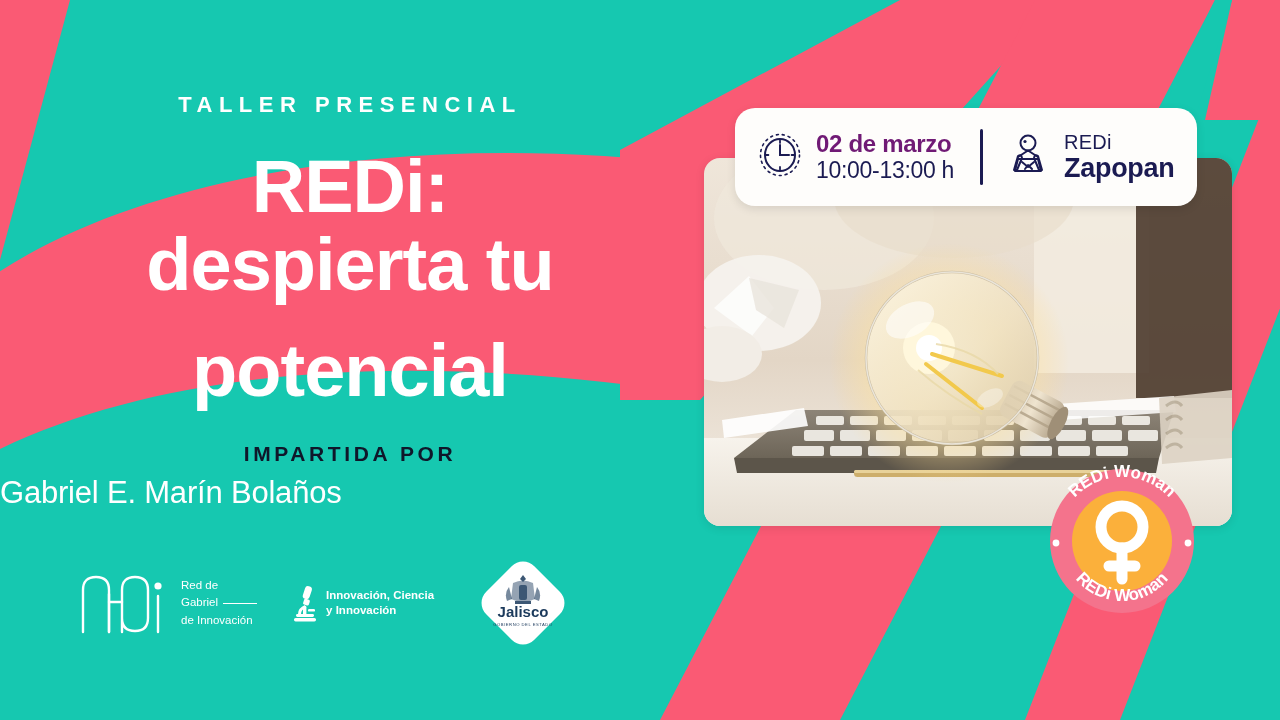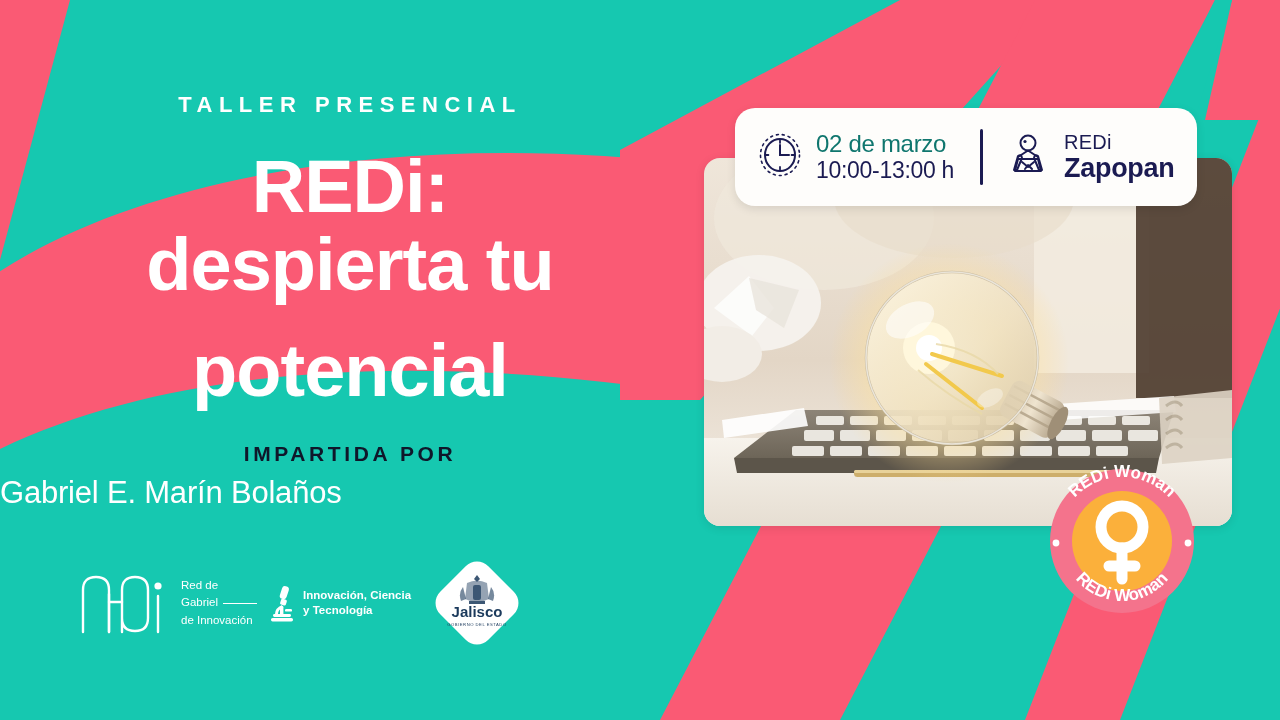--- a/index.html
+++ b/index.html
@@ -57,21 +57,21 @@
     color:#ffffff;
     font-size:31px;
     font-weight:normal;
     letter-spacing:-0.2px;
   }
 
   
   .logos {
     position:absolute; left:78px; top:548px;
     width:560px; height:110px;
-    display:flex; align-items:center; gap:8px;
+    display:flex; align-items:center; gap:31px;
     z-index:4;
   }
   .logo-redi { display:flex; align-items:center; gap:11px; }
   .logo-redi .mark { width:92px; height:62px; }
   .logo-redi .tag {
     color:#ffffff; font-size:11.5px; line-height:1.48; font-weight:normal;
     white-space:nowrap;
   }
   .logo-redi .tag .rule {
     display:inline-block; width:34px; height:1px; background:#ffffff;
@@ -108,21 +108,21 @@
     background:#fefdfb;
     border-radius:20px;
     z-index:5;
     display:flex; align-items:center;
     padding:0 22px;
     box-shadow:0 3px 10px rgba(0,0,0,.10);
   }
   .badge .grp { display:flex; align-items:center; gap:13px; }
   .badge .icon { flex:0 0 auto; }
   .badge .lines { line-height:1.12; }
-  .badge .l-top   { color:#0f766e; font-size:24px; font-weight:normal; letter-spacing:-0.3px; white-space:nowrap; }
+  .badge .l-top   { color:#701a75; font-size:24px; font-weight:bold; letter-spacing:-0.3px; white-space:nowrap; }
   .badge .l-bot   { color:#1b1b52; font-size:23px; font-weight:normal; letter-spacing:-0.3px; white-space:nowrap; }
   .badge .l-small { color:#1b1b52; font-size:20px; font-weight:normal; letter-spacing:.2px; }
   .badge .l-big   { color:#1b1b52; font-size:27px; font-weight:bold; letter-spacing:-0.3px; }
   .badge .divider {
     width:3px; height:56px; background:#1b1b52;
     margin:0 22px 0 26px; border-radius:2px; flex:0 0 auto;
   }
 
   
   .seal {
@@ -409,21 +409,21 @@
           <path d="M13 21 q-7 3 -7 9 h3 q0 -4.5 5 -6.5 Z"></path>
           <rect x="11" y="22" width="3.4" height="9" rx="1.2"></rect>
           <rect x="4" y="30" width="18" height="3" rx="1.4"></rect>
           <rect x="2" y="34" width="22" height="3.4" rx="1.6"></rect>
           <rect x="16" y="25" width="7" height="2.6" rx="1.2"></rect>
         </g>
       </svg>
     </span>
     <span class="txt">
       <div>Innovación, Ciencia</div>
-      <div>y Tecnología</div>
+      <div>y Innovación</div>
     </span>
   </div>
 
   <div class="logo-jal">
     <svg viewBox="0 0 96 96" width="96" height="96">
       <rect x="14" y="14" width="68" height="68" rx="16" transform="rotate(45 48 48)" fill="#ffffff"></rect>
       <g fill="#1b3a5c" opacity=".85">
         <path d="M48 20 l3 4 -3 3 -3 -3 Z"></path>
         <path d="M38 28 q10 -5 20 0 l2 16 q-12 6 -24 0 Z" opacity=".55"></path>
         <rect x="44" y="30" width="8" height="15" rx="2"></rect>

